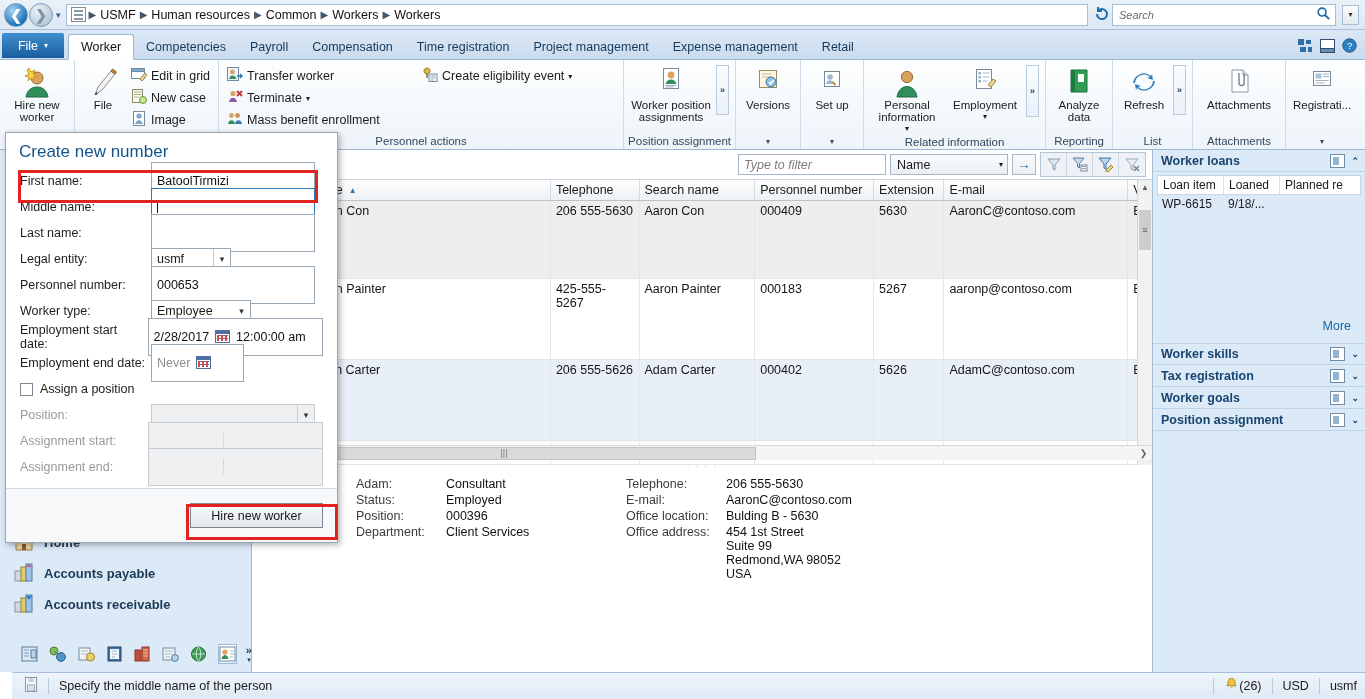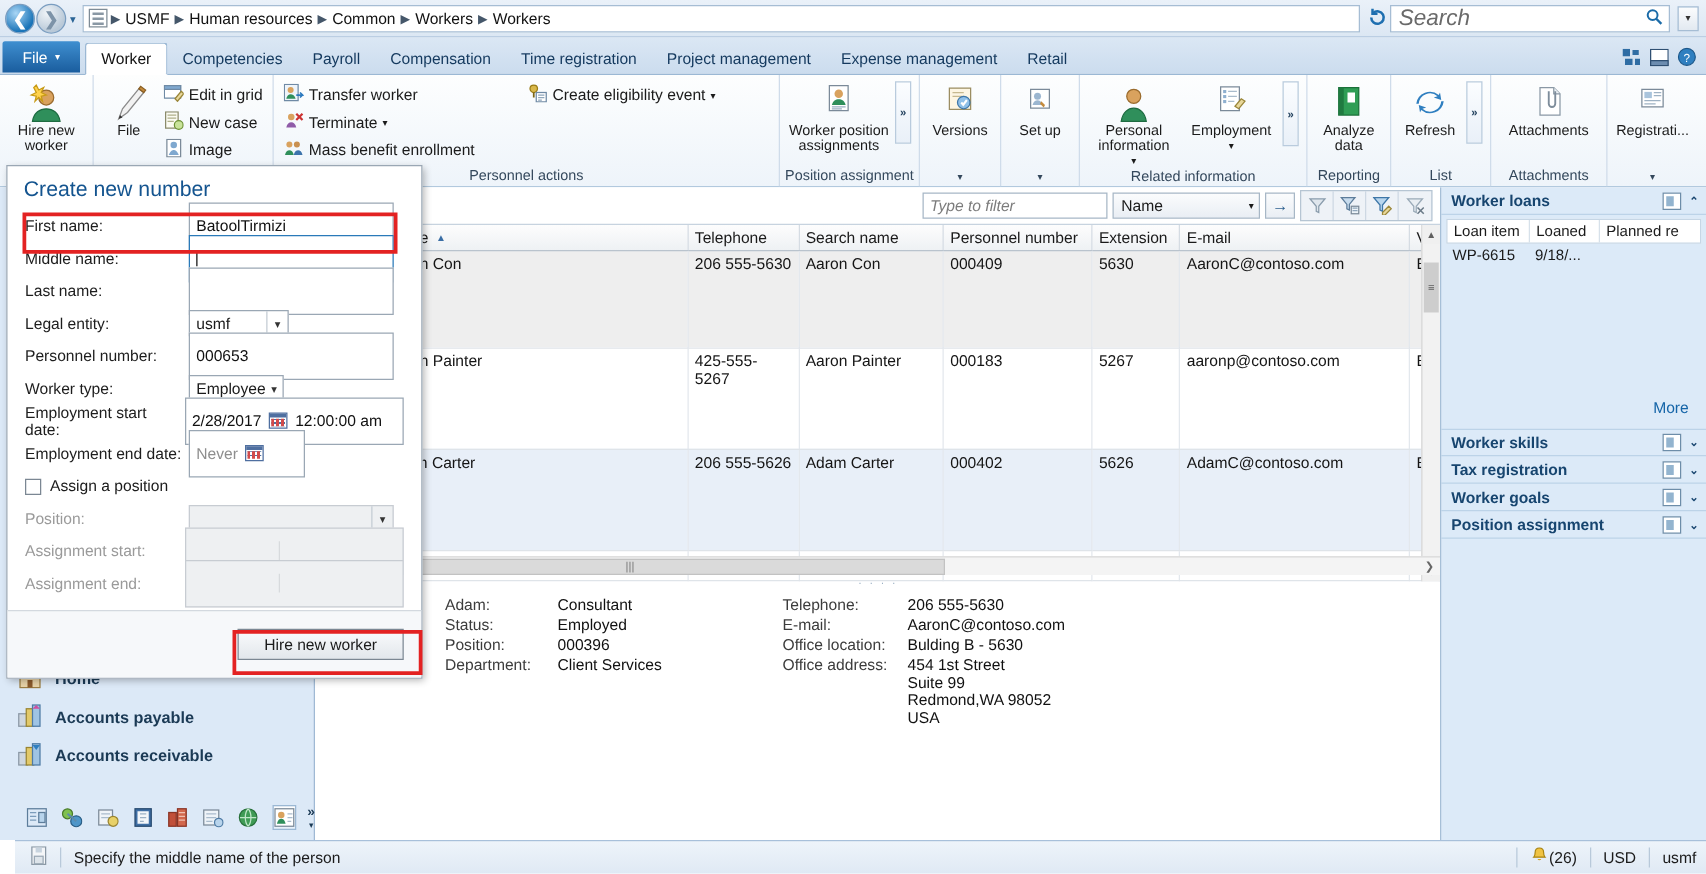--- a/index.html
+++ b/index.html
@@ -45,21 +45,21 @@
     content: ""; position: absolute; left: 2px; top: 2px; right: 2px; height: 2px;
     background: #8a98a4; box-shadow: 0 4px 0 #8a98a4, 0 8px 0 #8a98a4;
   }
   .crumb { padding: 0 3px; font-size: 12.5px; color: #111; white-space: nowrap; }
   .crumb-sep { color: #45576a; font-size: 10px; padding: 0 1px; }
   .refresh-ico { width: 20px; text-align: center; color: #1e6fb0; font-size: 13px; }
   .searchbox {
     width: 224px; height: 22px; background: #fff; border: 1px solid #a6bdd4;
     display: flex; align-items: center; margin-right: 6px; padding-left: 6px;
   }
-  .searchbox .ph { flex: 1; color: #6a6a6a; font-style: italic; font-size: 18px; }
+  .searchbox .ph { flex: 1; color: #6a6a6a; font-style: italic; font-size: 11px; }
   .mag { color: #1b6ba8; font-size: 13px; padding-right: 4px; }
   .sbtn-caret {
     width: 17px; height: 20px; border: 1px solid #a6bdd4; background: linear-gradient(#fbfcfd,#e2e9f1);
     display: flex; align-items: center; justify-content: center; font-size: 8px; color: #333;
   }
 
   
   .tabstrip {
     position: absolute; left: 0; top: 30px; width: 1365px; height: 30px;
     background: linear-gradient(#dbe7f4, #cbdcee);
@@ -989,21 +989,21 @@
 
       <div class="frow">
         <span class="flabel">Personnel number:</span>
         <span class="finput" style="width:164px">
           <span>000653</span>
         </span>
       </div>
 
       <div class="frow">
         <span class="flabel">Worker type:</span>
-        <span class="fsel" style="width:76px">
+        <span class="fsel" style="width:100px">
           <span>Employee</span>
           <span class="arrow" style="border-left:none">▾</span>
         </span>
       </div>
 
       <div class="frow">
         <span class="flabel">Employment start date:</span>
         <span class="finput" style="width:180px">
           <span>2/28/2017</span>
           <span class="cal"></span>

